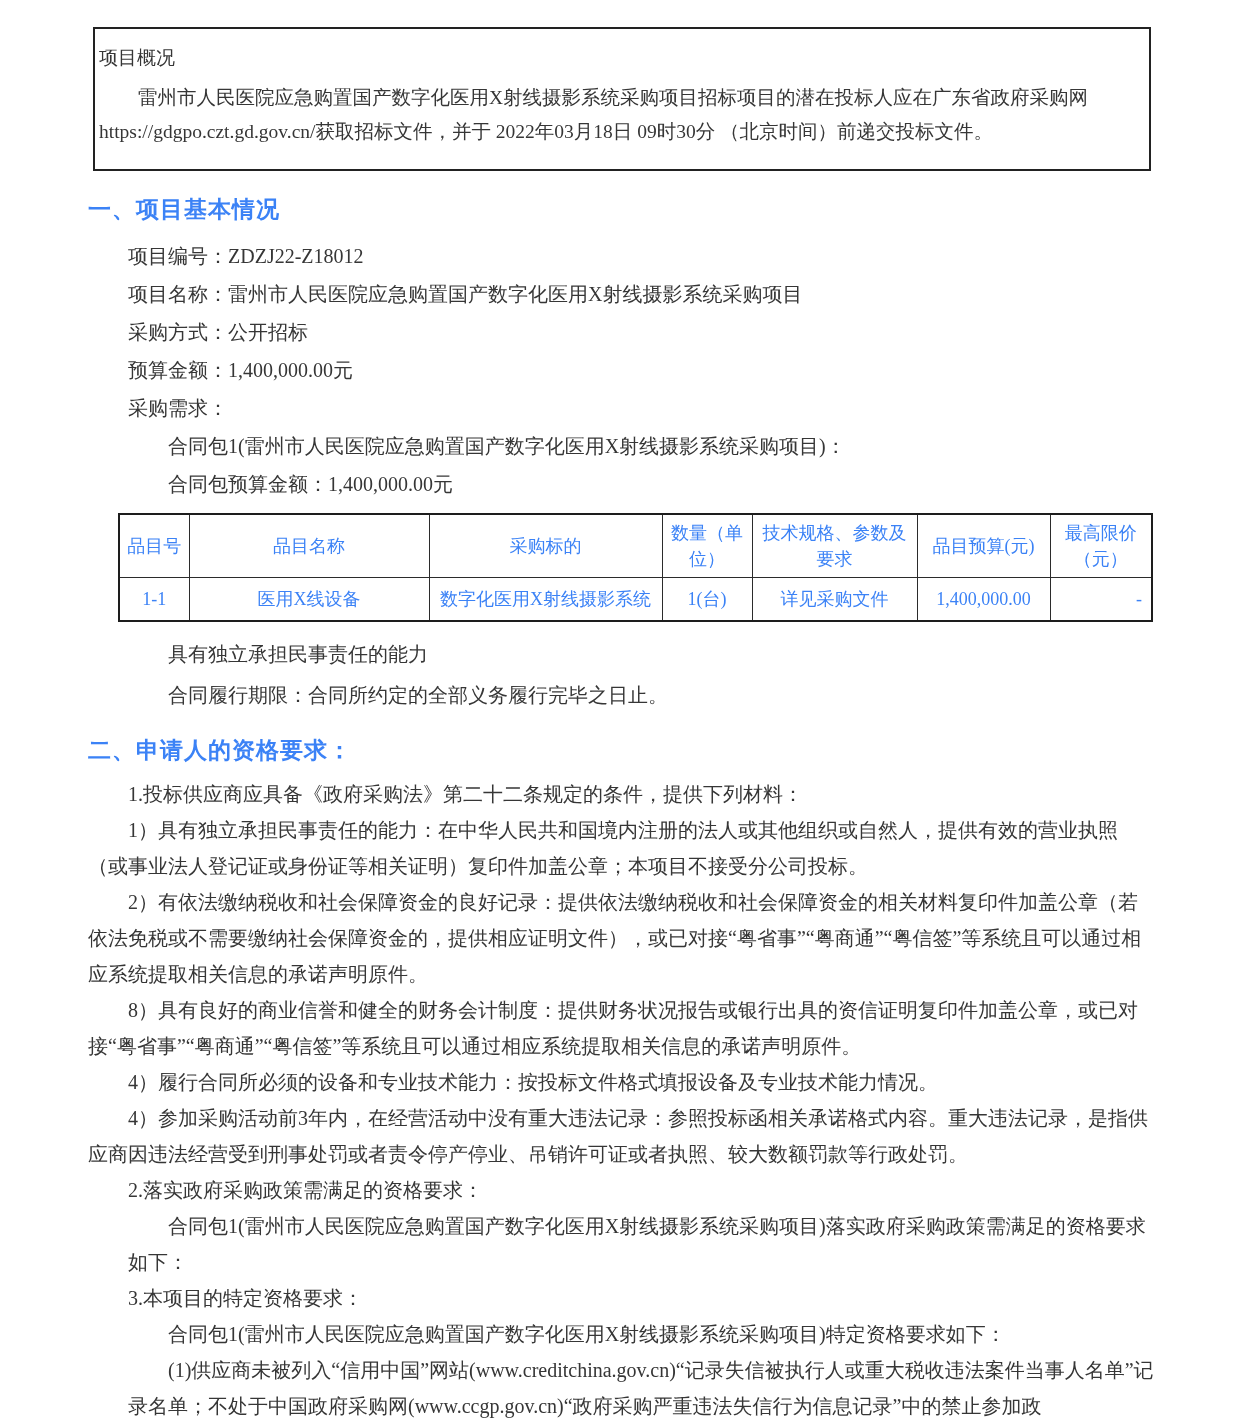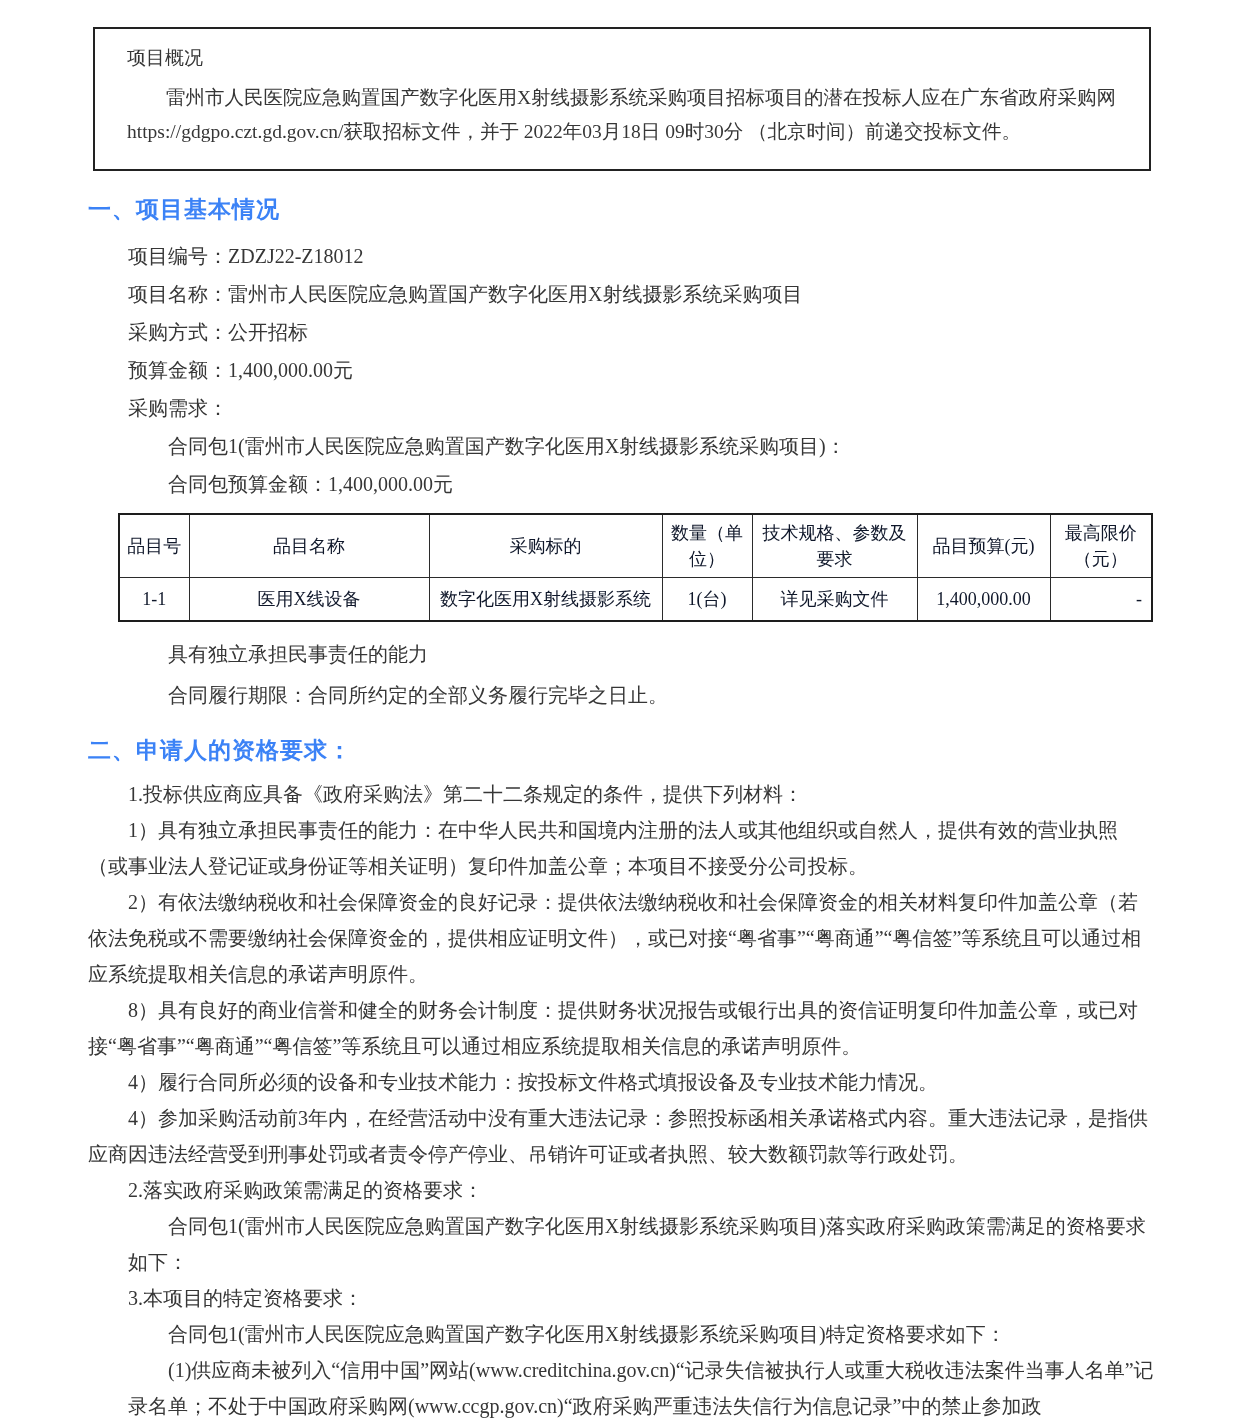--- a/index.html
+++ b/index.html
@@ -9,21 +9,21 @@
     color:#363636;
     font-family:"Liberation Serif","DejaVu Serif",serif;
     overflow:hidden;
   }
   .page { padding:27px 85px 0 88px; }
 
   
   .overview-box {
     border:2px solid #222222;
     margin:0 4px 0 5px;
-    padding:14px 16px 20px 32px;
+    padding:14px 16px 20px 4px;
   }
   .overview-title { font-size:19px; line-height:30px; }
   .overview-body { margin-top:8px; font-size:19.5px; line-height:34px; }
   .ti2 { text-indent:2em; }
 
   
   .section-heading {
     font-size:23px; font-weight:600; color:#3b82f6;
     letter-spacing:1px; margin:24px 0 12px 0; line-height:30px;
   }
@@ -34,21 +34,21 @@
   .indent { text-indent:2em; }
   .deep   { margin-left:2em; text-indent:2em; }
   .note-line { font-size:20px; line-height:41px; }
 
   
   .proc-table {
     border-collapse:collapse;
     table-layout:fixed;
     width:1033px;
     margin:10px 0 12px 30px;
-    font-size:18px; color:#0f172a;
+    font-size:18px; color:#3b82f6;
   }
   .proc-table th, .proc-table td {
     border:1.6px solid #2b2b2b;
     font-weight:normal;
     text-align:center;
     vertical-align:middle;
     padding:4px 4px;
     line-height:26px;
     overflow:hidden;
   }

